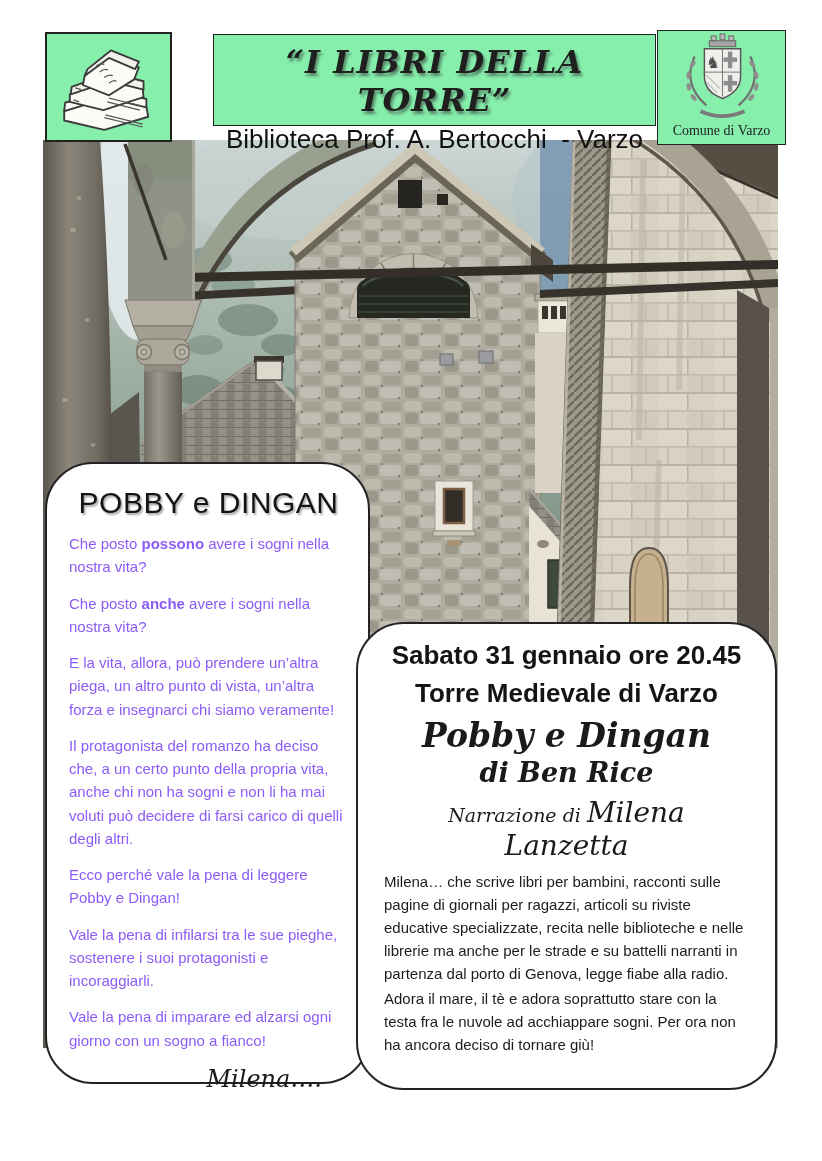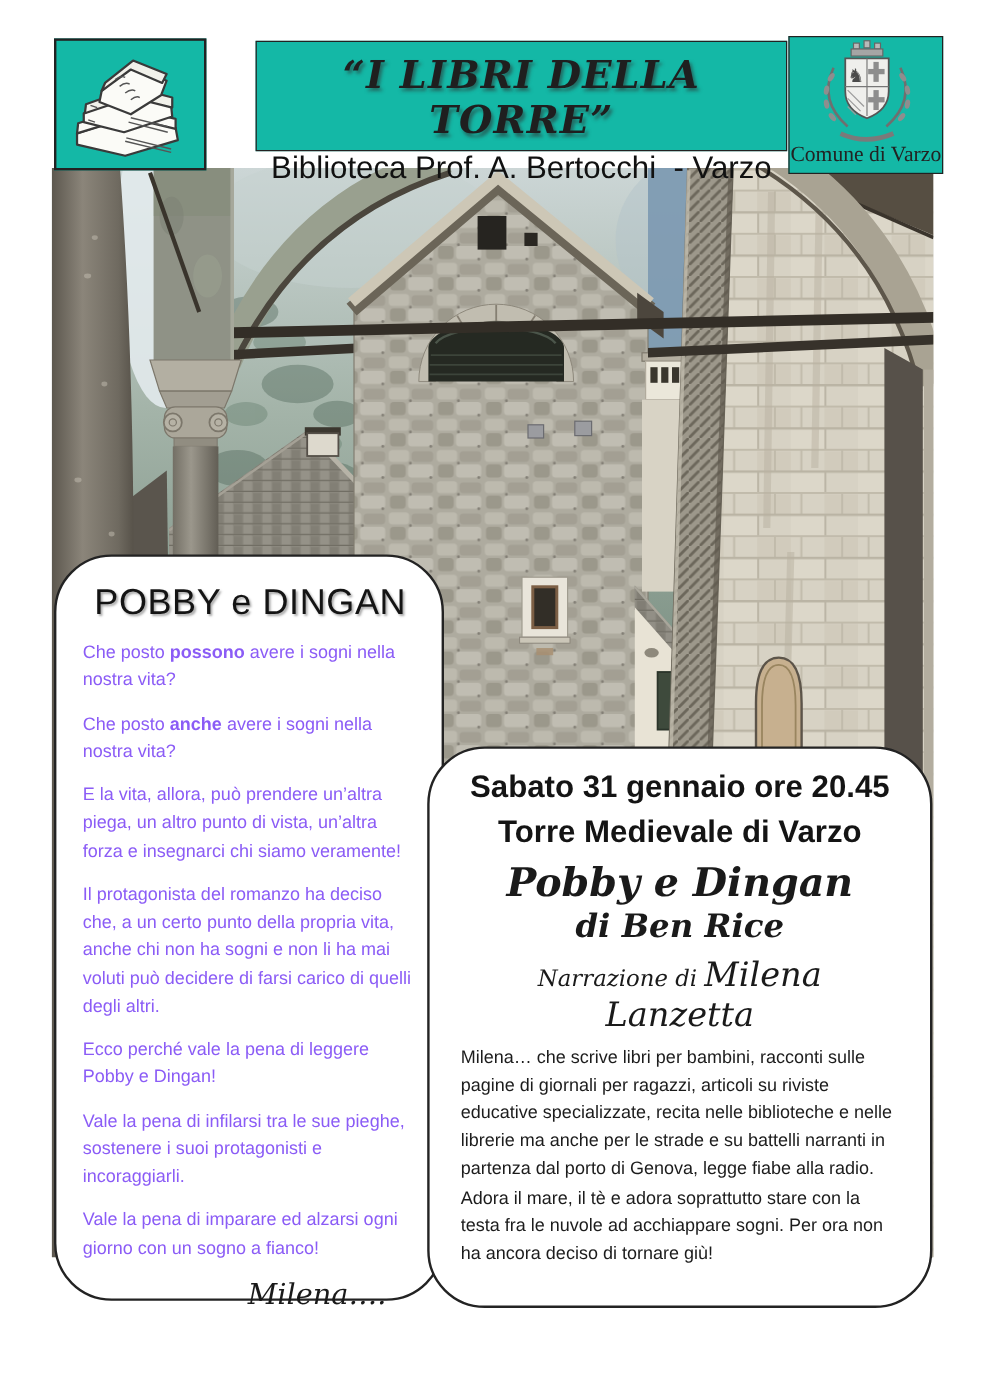--- a/index.html
+++ b/index.html
@@ -1,28 +1,28 @@
 <!DOCTYPE html>
 <html><head>
 <meta charset="utf-8">
 <style>
   html,body{margin:0;padding:0;background:#ffffff;}
   .page{position:relative;width:822px;height:1161px;background:#ffffff;overflow:hidden;
         font-family:"Liberation Sans",sans-serif;color:#1a1a1a;}
-  .box{position:absolute;background:#14b8a6;border:2px solid #222;box-sizing:border-box;}
+  .box{position:absolute;background:#86efac;border:2px solid #222;box-sizing:border-box;}
   .books-box{left:45px;top:32px;width:127px;height:110px;border-width:2.5px;z-index:5;
              display:flex;align-items:center;justify-content:center;}
   .title-box{left:213px;top:34px;width:443px;height:92px;border-width:1.5px;z-index:5;text-align:center;}
   .arms-box{left:657px;top:30px;width:129px;height:115px;border-width:1.5px;z-index:5;text-align:center;}
   .page-title{margin-top:8px;font-family:"DejaVu Serif",serif;font-style:italic;font-weight:bold;
               font-size:32px;letter-spacing:1px;color:#1f1f1f;
               text-shadow:2px 3px 3px rgba(45,45,45,0.55);}
   .page-subtitle{margin-top:5px;font-size:26px;color:#111;white-space:pre;}
   .arms-caption{position:absolute;bottom:5px;left:0;right:0;
-                font-family:"Liberation Serif",serif;font-size:18px;color:#222;}
+                font-family:"Liberation Serif",serif;font-size:14px;color:#222;}
   .photo{position:absolute;left:43px;top:140px;width:735px;height:908px;z-index:1;overflow:hidden;}
   .rbox{position:absolute;background:#fff;border:2.5px solid #232323;box-sizing:border-box;border-radius:48px;}
   .left-box{left:45px;top:462px;width:325px;height:622px;z-index:3;padding:18px 20px 0 22px;}
   .right-box{left:356px;top:622px;width:421px;height:468px;z-index:4;padding:16px 26px 0 26px;text-align:center;}
   .lb-title{text-align:center;font-size:30px;letter-spacing:0.5px;color:#141414;margin:4px 0 12px 0;
             text-shadow:1.5px 1.5px 2px rgba(0,0,0,0.35);}
   .lb-p{font-size:15px;line-height:1.55;margin:0 0 13px 0;color:#8b5cf6;}
   .lb-p b{font-weight:bold;}
   .lb-sig{text-align:right;padding-right:26px;font-family:"DejaVu Serif",serif;font-style:italic;
           font-size:24px;margin-top:2px;}

